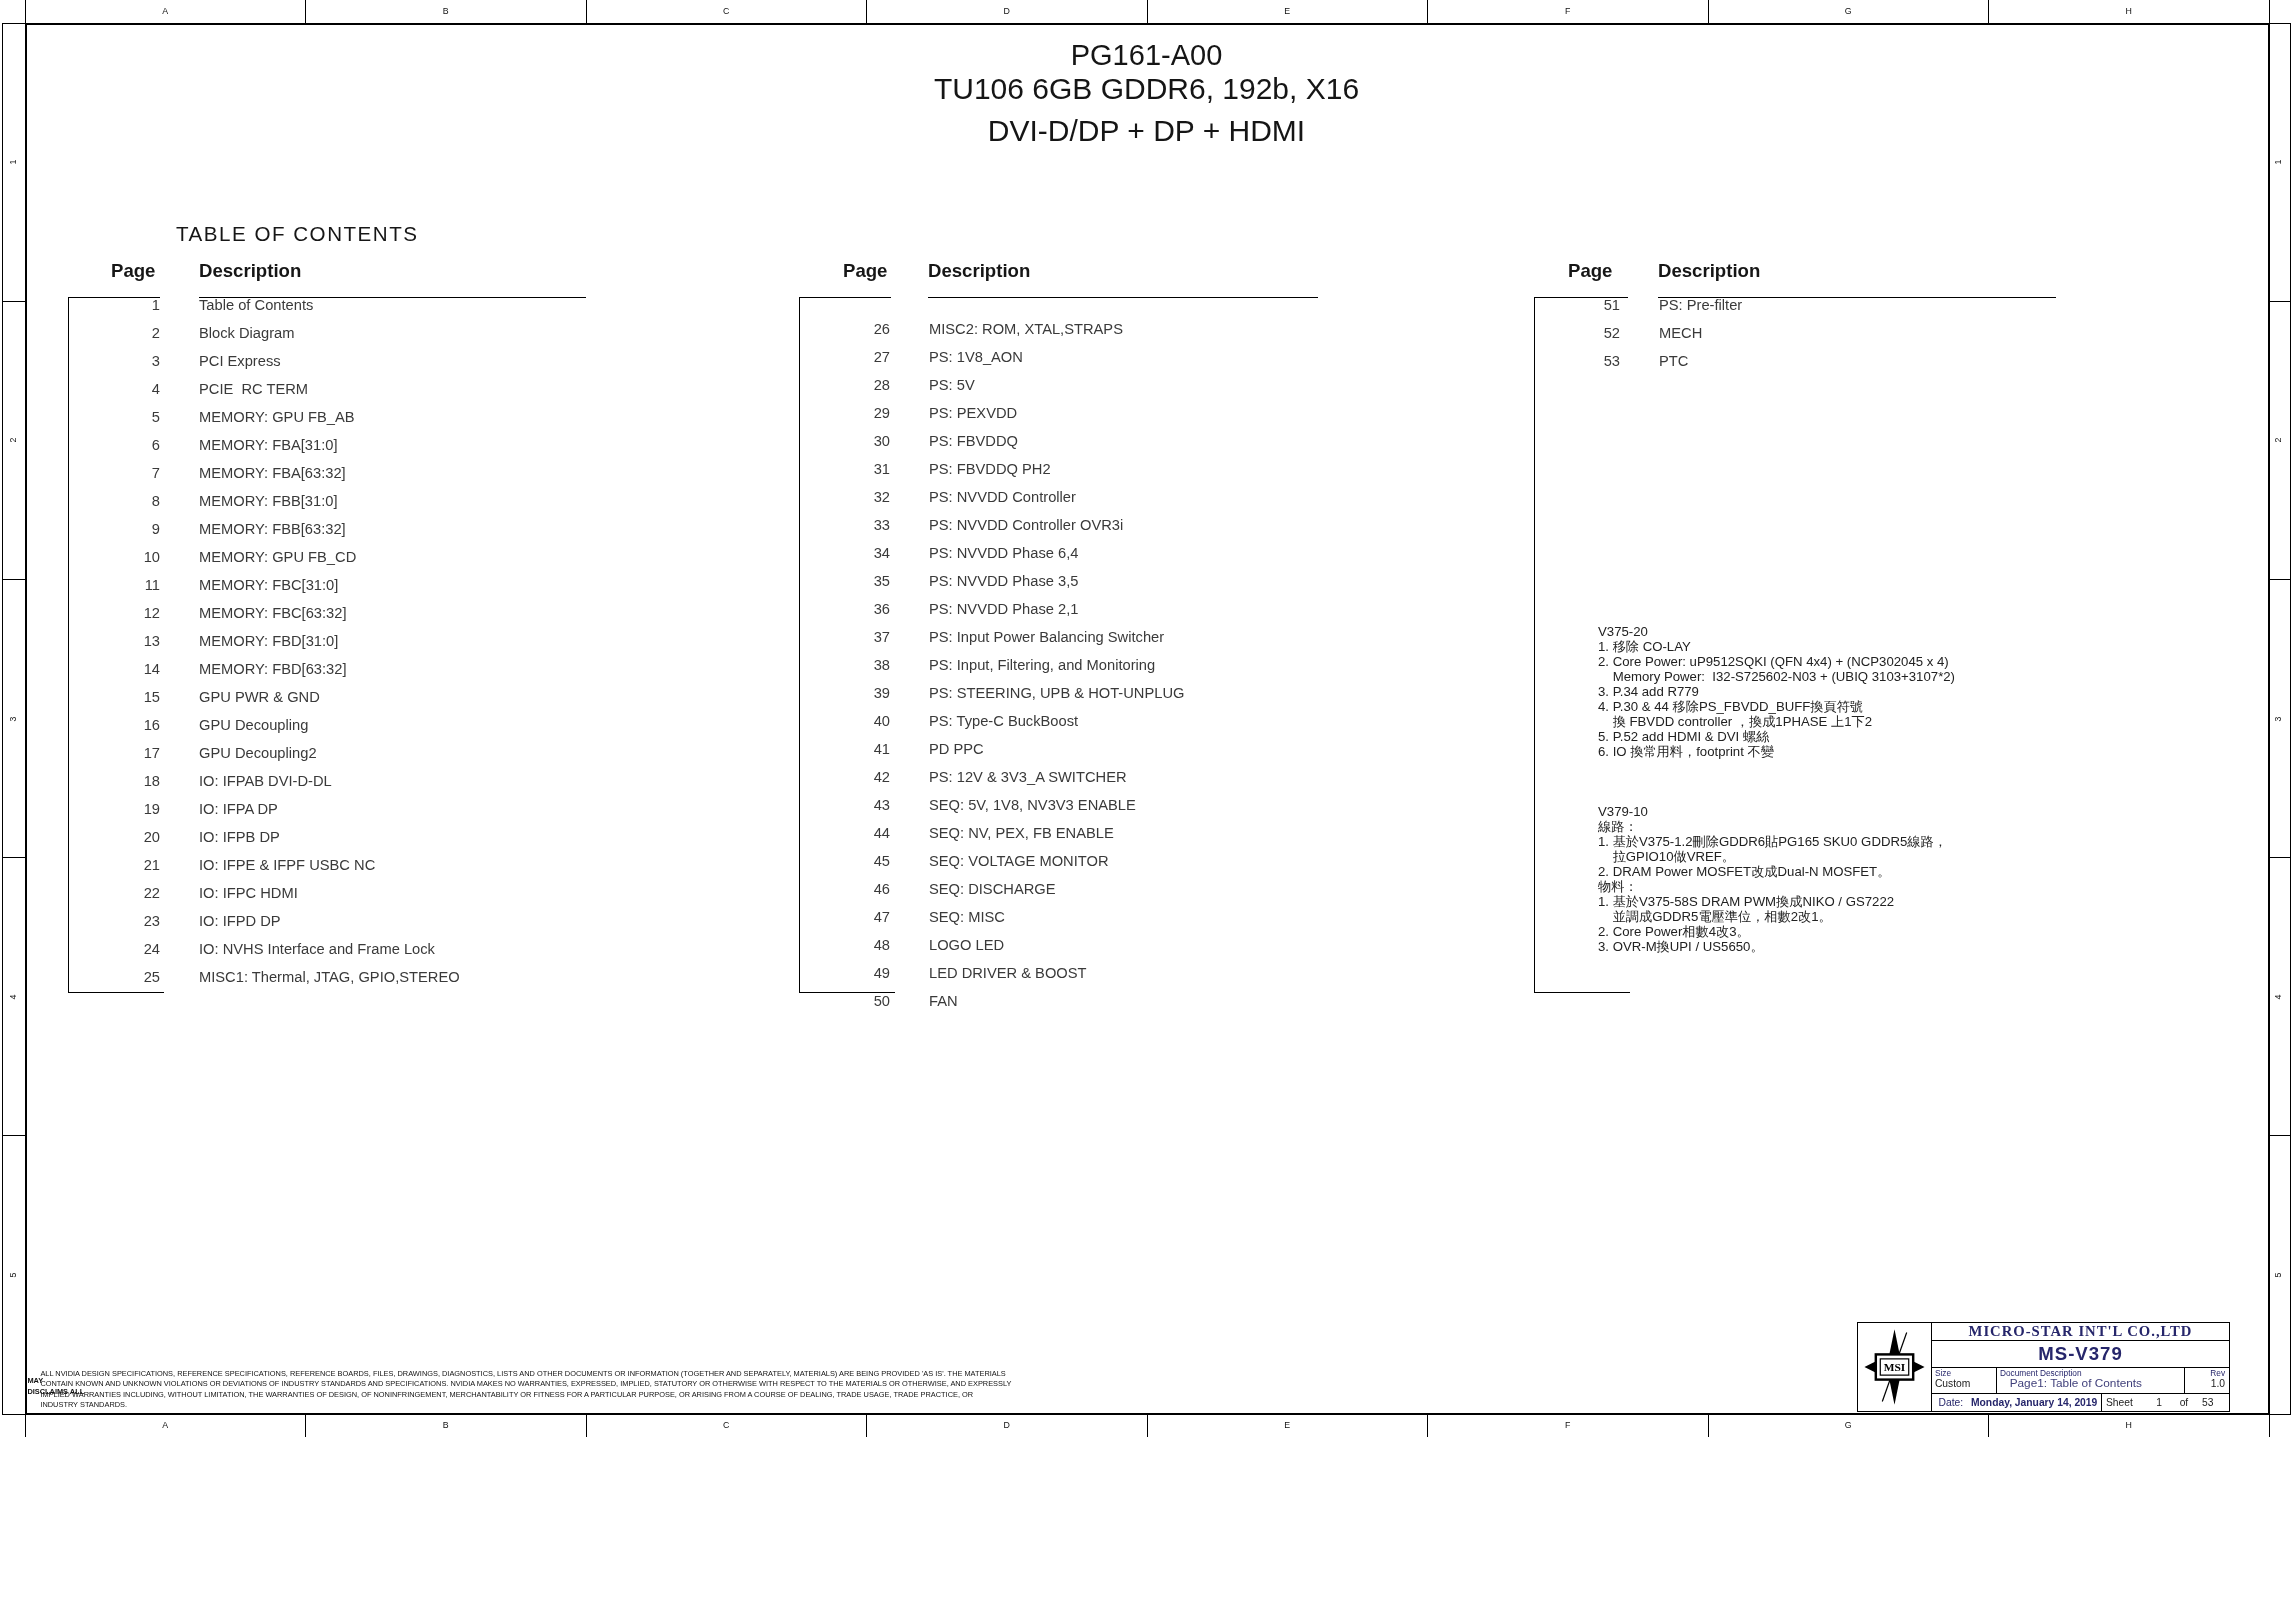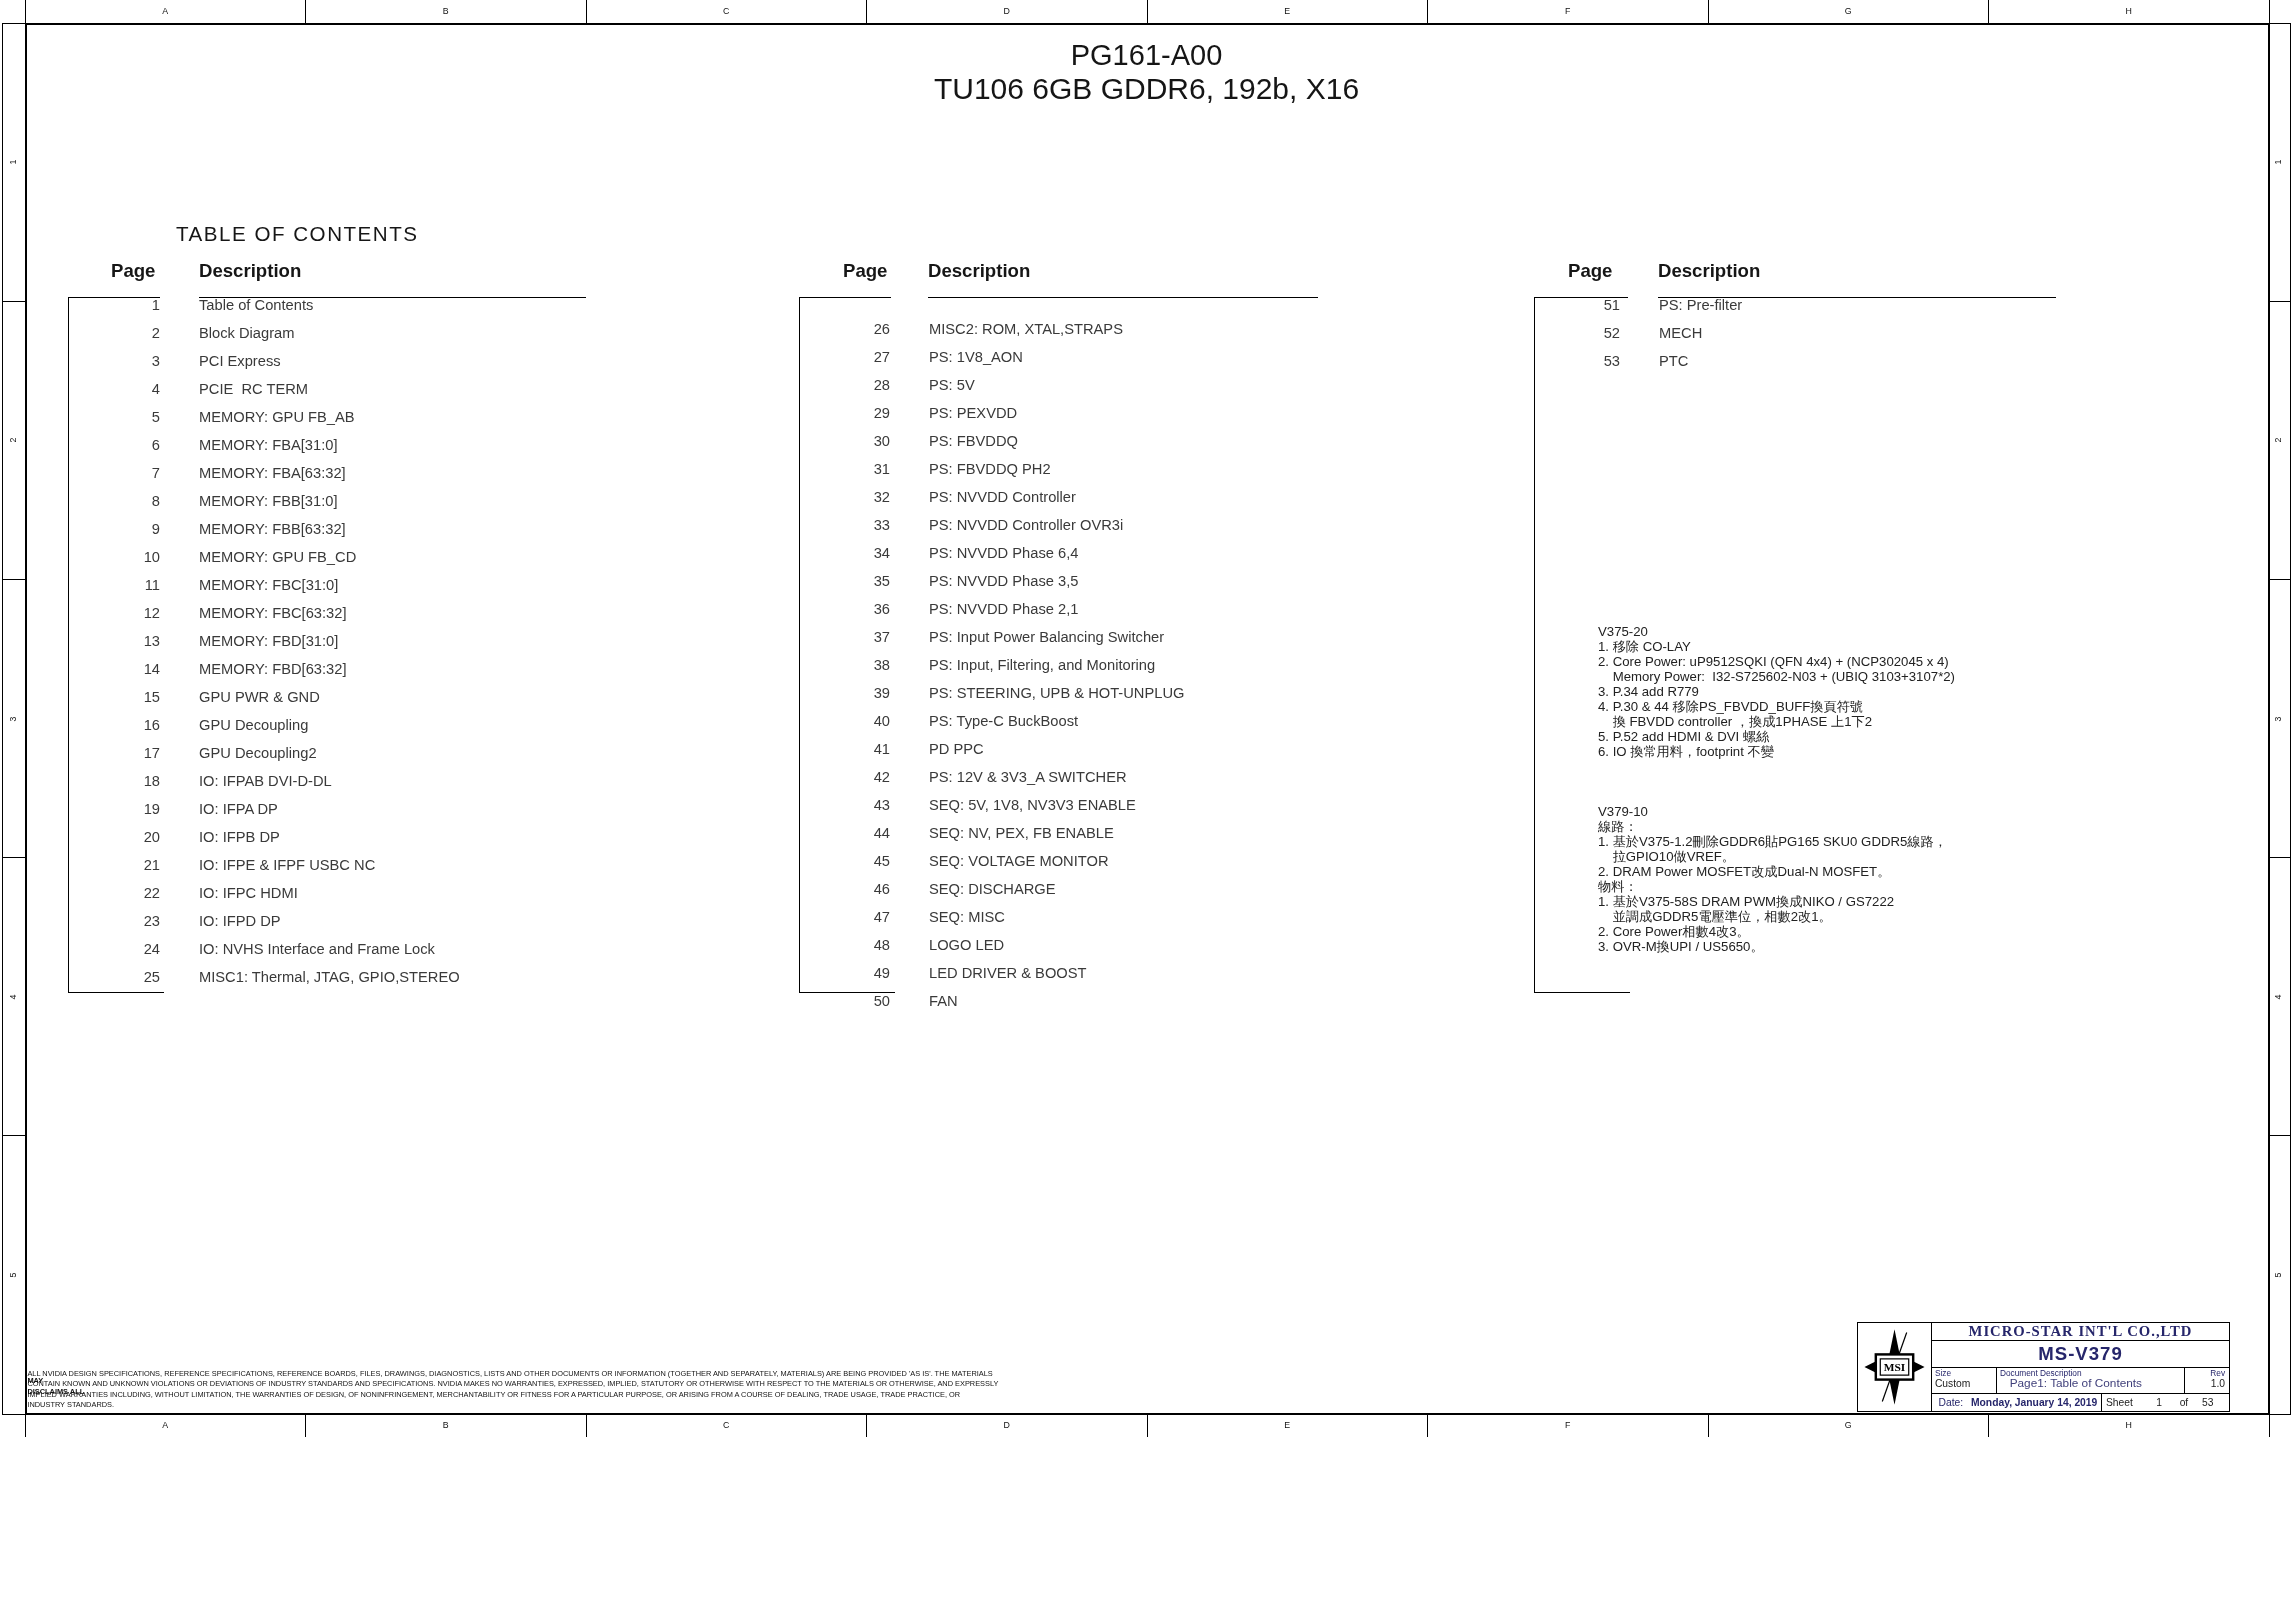--- a/index.html
+++ b/index.html
@@ -68,21 +68,21 @@
   .tb-row4{height:17.6px;display:flex;align-items:center;font-size:10.3px;}
   .tb-date{flex:1;display:flex;align-items:center;padding-left:2.9px;border-right:1px solid #000;
            box-sizing:border-box;height:100%;color:#26266b;justify-content:center;}
   .tb-date .tb-date-val{margin-left:7.8px;font-weight:bold;}
   .tb-sheet{width:127px;display:flex;align-items:center;height:100%;color:#222;}
   .tb-sheet span{display:inline-block;}
   .tb-sheet .w1{margin-left:3.9px;} .tb-sheet .w2{margin-left:23.5px;} .tb-sheet .w3{margin-left:17.6px;} .tb-sheet .w4{margin-left:13.7px;}
 
   
   .legal{position:absolute;left:27.4px;top:1369px;width:1039px;font-size:7.4px;
-         line-height:10.4px;color:#111;}
+         line-height:10.4px;color:#111;padding-left:13px;}
   .legal-line{white-space:nowrap;}
   .legal .overlap{position:absolute;left:0;font-weight:bold;background:transparent;}
 </style>
 </head>
 <body>
 
 <div class="canvas">
 
   <div class="zone-strip top">
 
@@ -173,20 +173,21 @@
       <div class="zone-cell">
         <span>5</span>
       </div>
     </div>
 
   <div class="frame"></div>
 
   <div class="title-wrap">
     <div class="doc-title">PG161-A00</div>
     <div class="doc-sub1">TU106 6GB GDDR6, 192b, X16</div>
+    <div class="doc-sub2">DVI-D/DP + DP + HDMI</div>
   </div>
 
   <div class="toc-heading">TABLE OF CONTENTS</div>
 
   <div class="col-header" style="left:111px;">Page</div>
   <div class="col-header" style="left:199px;">Description</div>
   <div class="col-header" style="left:843px;">Page</div>
   <div class="col-header" style="left:928px;">Description</div>
   <div class="col-header" style="left:1568px;">Page</div>
   <div class="col-header" style="left:1658px;">Description</div>

